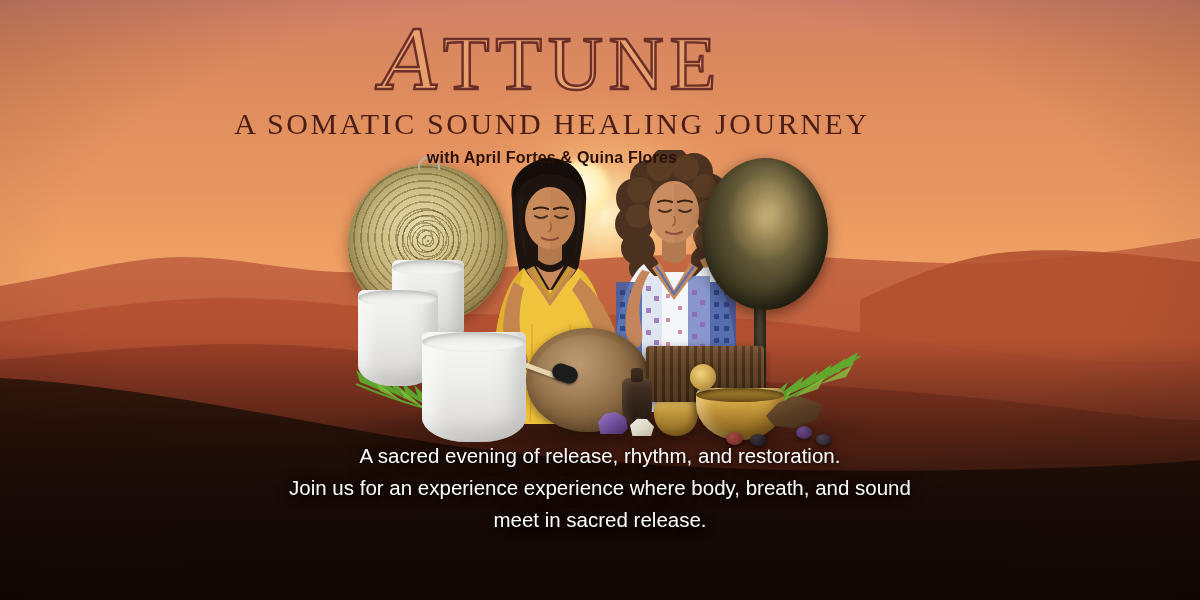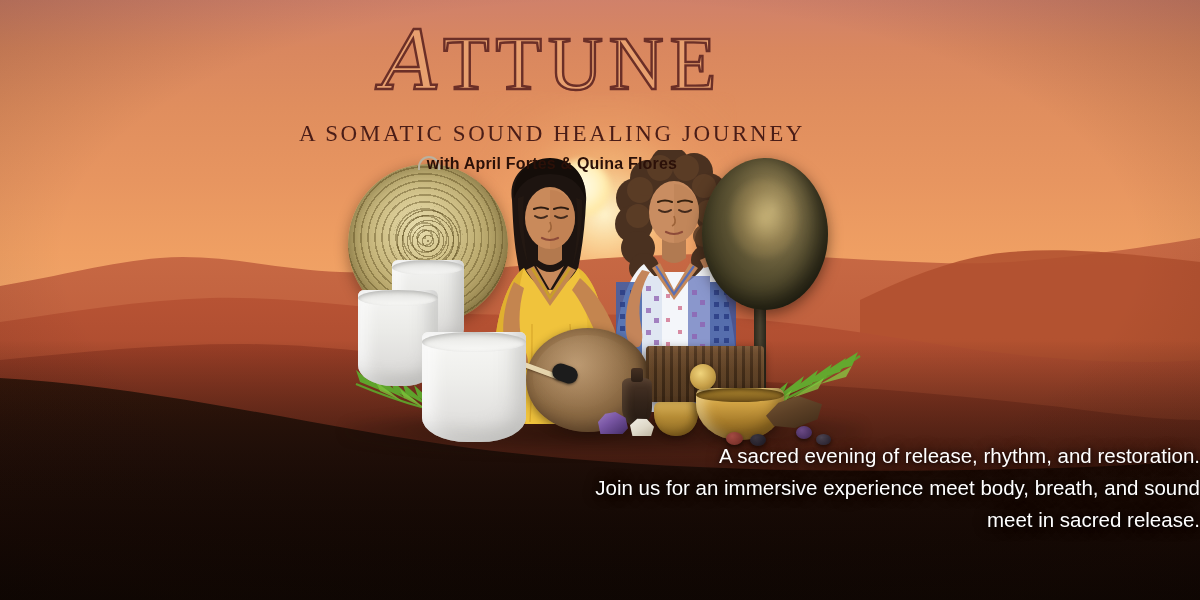--- a/index.html
+++ b/index.html
@@ -86,41 +86,41 @@
     text-shadow:0 1px 0 rgba(90,40,32,0.55);
     white-space:nowrap;
   }
   .main-title .initial {
     font-family:"DejaVu Serif", serif;
     font-size:82px;
     font-style:italic;
     letter-spacing:2px;
   }
   .subtitle {
-    margin-top:20px;
+    margin-top:6px;
     font-family:"Liberation Serif", serif;
-    font-size:23px;
+    font-size:30px;
     font-weight:400;
     letter-spacing:2.6px;
     color:#4a1d17;
     white-space:nowrap;
   }
   .presenters {
     margin-top:8px;
     font-family:"Liberation Sans", sans-serif;
     font-size:16px;
     font-weight:600;
     letter-spacing:0.2px;
     color:#2b1008;
     white-space:nowrap;
   }
 
   .tagline {
     position:absolute; left:0; top:440px; width:1200px;
-    text-align:right; z-index:40;
+    text-align:center; z-index:40;
     font-family:"Liberation Sans", sans-serif;
     font-size:20.5px;
     line-height:32px;
     color:#ffffff;
     text-shadow:0 1px 5px rgba(0,0,0,0.85), 0 0 14px rgba(0,0,0,0.55);
   }
   .tagline .ln { display:block; }
 
   
   .collage {
@@ -653,17 +653,17 @@
   </div>
 
   <div class="title-block">
     <div class="main-title"><span class="initial">A</span><span>TTUNE</span></div>
     <div class="subtitle">A SOMATIC SOUND HEALING JOURNEY</div>
     <div class="presenters">with April Fortes &amp; Quina Flores</div>
   </div>
 
   <div class="tagline">
     <span class="ln">A sacred evening of release, rhythm, and restoration.</span>
-    <span class="ln">Join us for an immersive experience meet body, breath, and sound</span>
+    <span class="ln">Join us for an experience experience where body, breath, and sound</span>
     <span class="ln">meet in sacred release.</span>
   </div>
 
 </div>
 
 </body></html>

